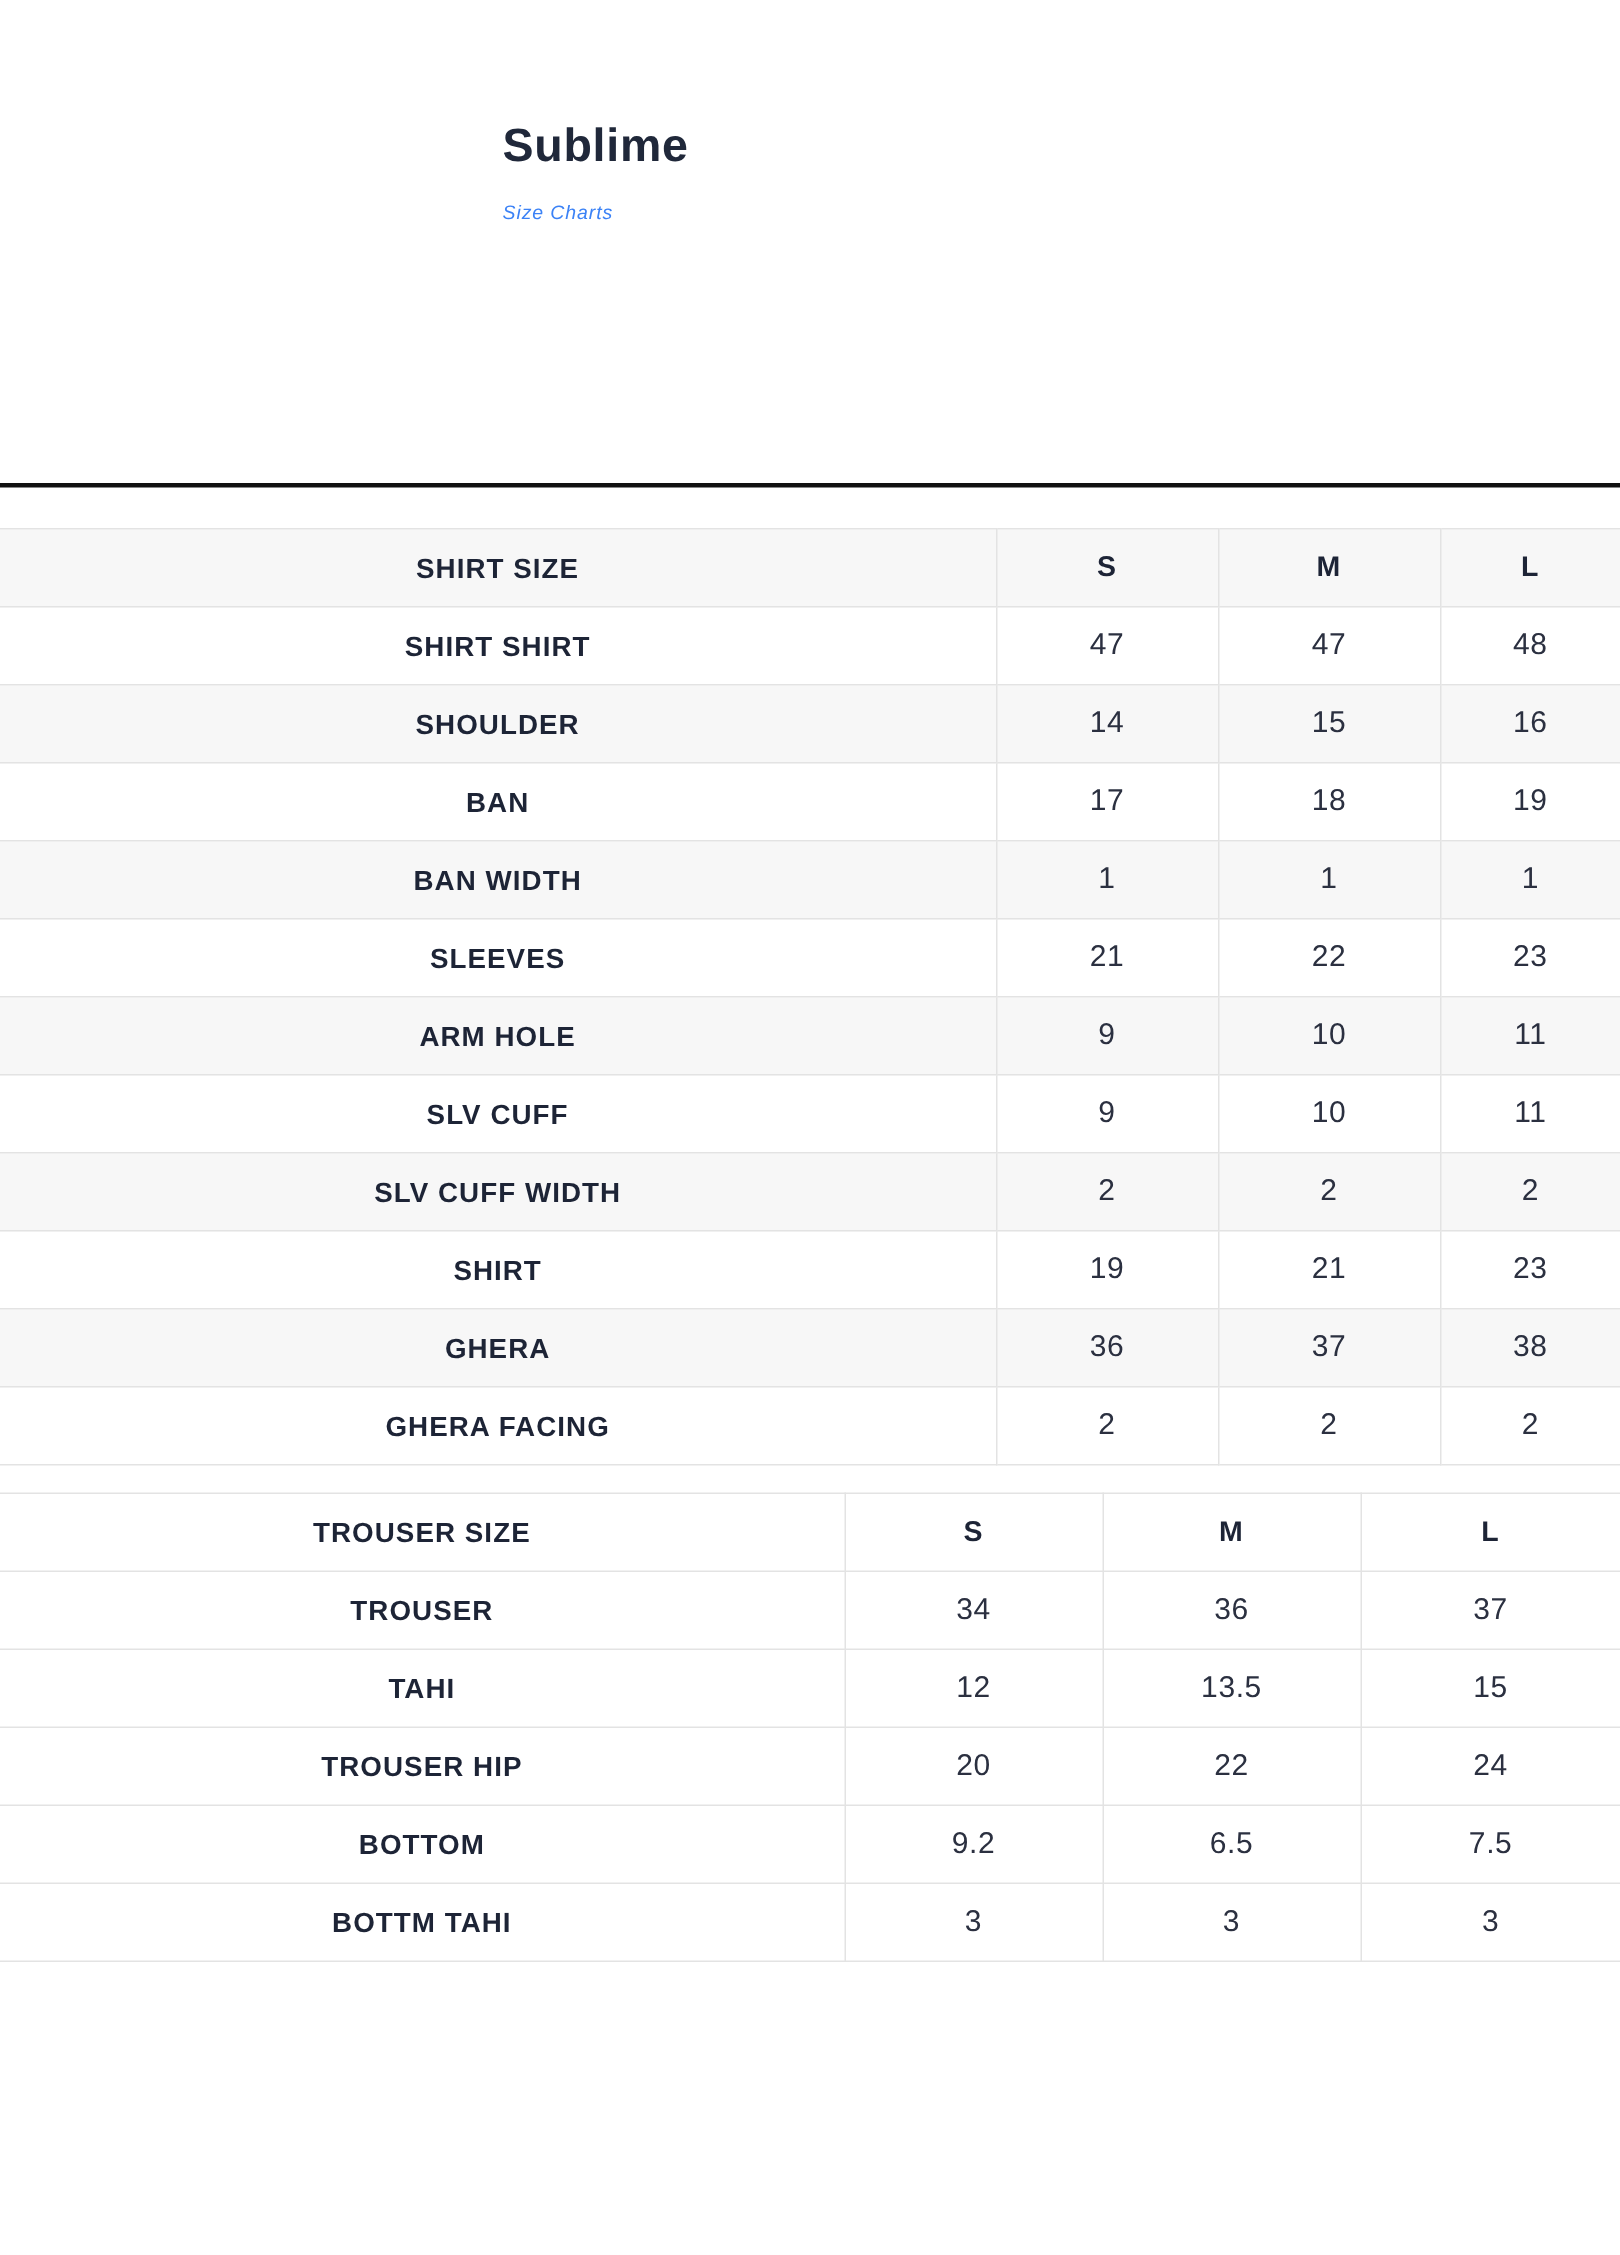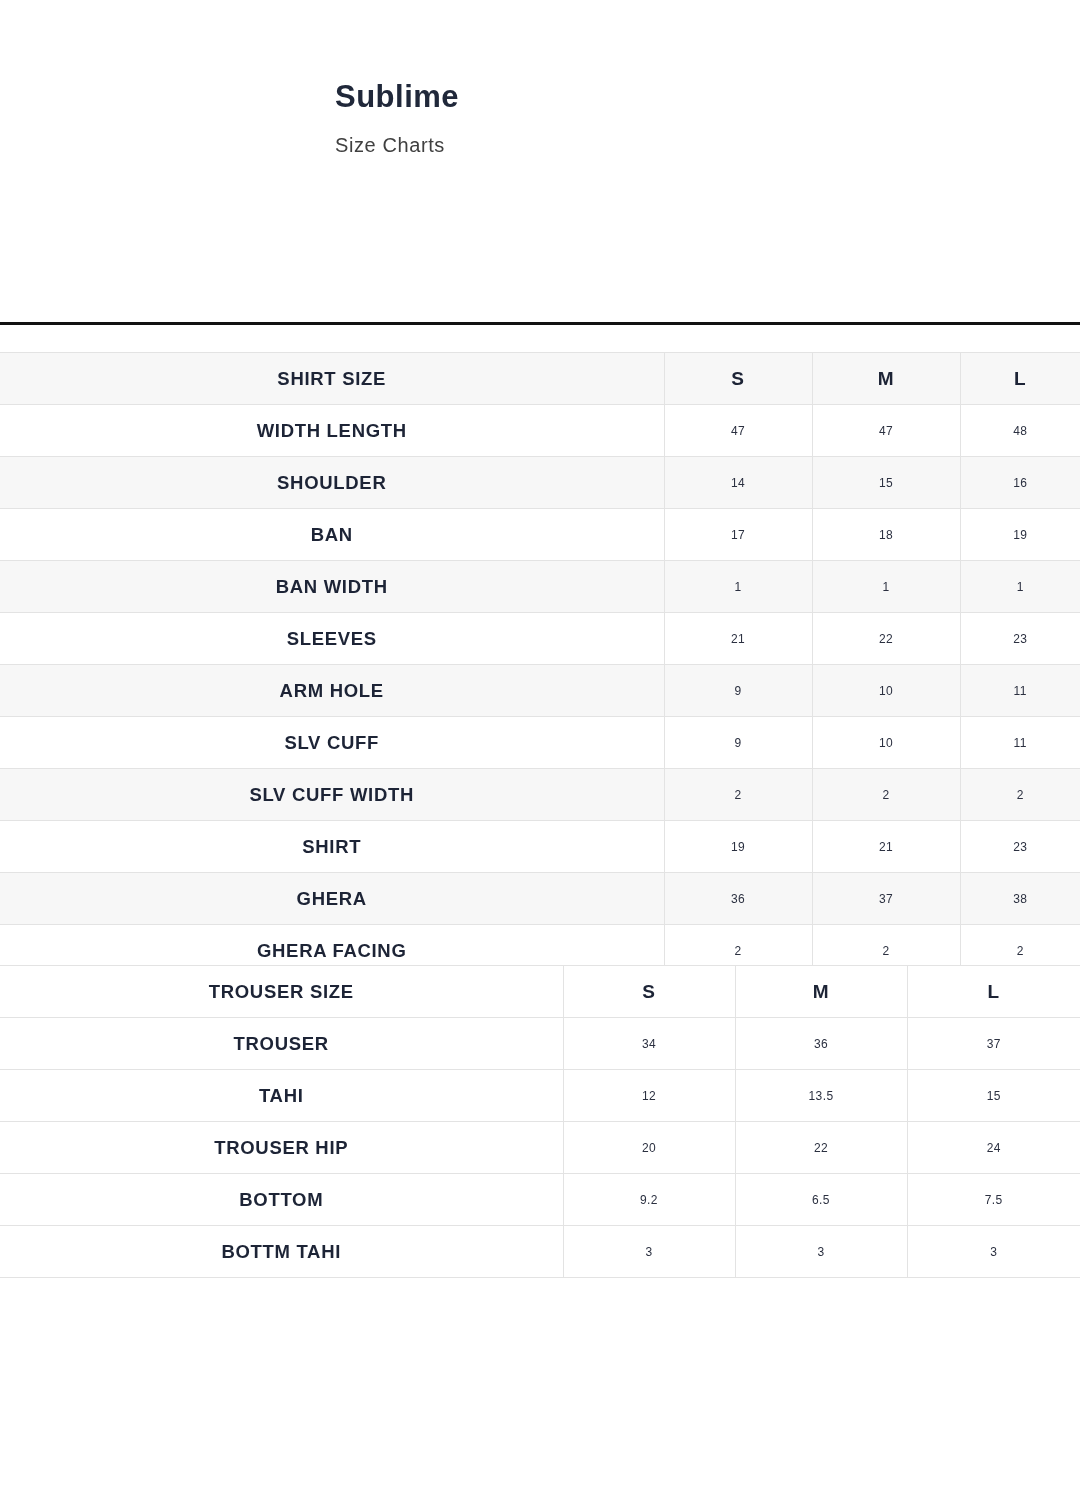--- a/index.html
+++ b/index.html
@@ -31,43 +31,44 @@
   .brand-title {
     font-size: 31px;
     font-weight: 600;
     letter-spacing: 0.5px;
     color: #20283a;
     line-height: 1.1;
     margin: 0;
   }
   .brand-subtitle {
     margin: 20px 0 0 0;
-    font-size: 20px;
+    font-size: 13px;
     font-weight: 400;
-    color: #404040;
+    color: #3b82f6;
     letter-spacing: 0.6px;
+    font-style: italic;
   }
 
   .top-rule {
     position: absolute;
     left: 0;
     top: 322px;
     width: 1080px;
     height: 3px;
     background: #111111;
   }
 
   
   .table-wrap {
     position: absolute;
     left: 0;
     width: 928px;
   }
   #shirt-table-wrap { top: 352px; }
-  #trouser-table-wrap { top: 965px; }
+  #trouser-table-wrap { top: 995px; }
 
   table {
     border-collapse: collapse;
     width: 1080px;
     table-layout: fixed;
   }
   td, th {
     border: 1px solid #e3e3e3;
     padding: 0;
     height: 51px;
@@ -79,21 +80,21 @@
   tr > td:last-child, tr > th:last-child { border-right: none; }
 
   .row-label {
     font-size: 18.5px;
     font-weight: 700;
     letter-spacing: 0.7px;
     color: #1d2436;
     text-align: center;
   }
   .val {
-    font-size: 12px;
+    font-size: 20px;
     font-weight: 400;
     color: #2b3040;
     letter-spacing: 0.4px;
   }
   .hdr-val {
     font-size: 19px;
     font-weight: 700;
     color: #1d2436;
     letter-spacing: 0.8px;
   }
@@ -143,21 +144,21 @@
       <thead>
         <tr class="zebra-light">
           <td class="row-label">SHIRT SIZE</td>
           <td class="hdr-val">S</td>
           <td class="hdr-val">M</td>
           <td class="hdr-val">L</td>
         </tr>
       </thead>
       <tbody>
         <tr class="zebra-white">
-          <td class="row-label">WIDTH LENGTH</td>
+          <td class="row-label">SHIRT SHIRT</td>
           <td class="val">47</td>
           <td class="val">47</td>
           <td class="val">48</td>
         </tr>
         <tr class="zebra-light">
           <td class="row-label">SHOULDER</td>
           <td class="val">14</td>
           <td class="val">15</td>
           <td class="val">16</td>
         </tr>

